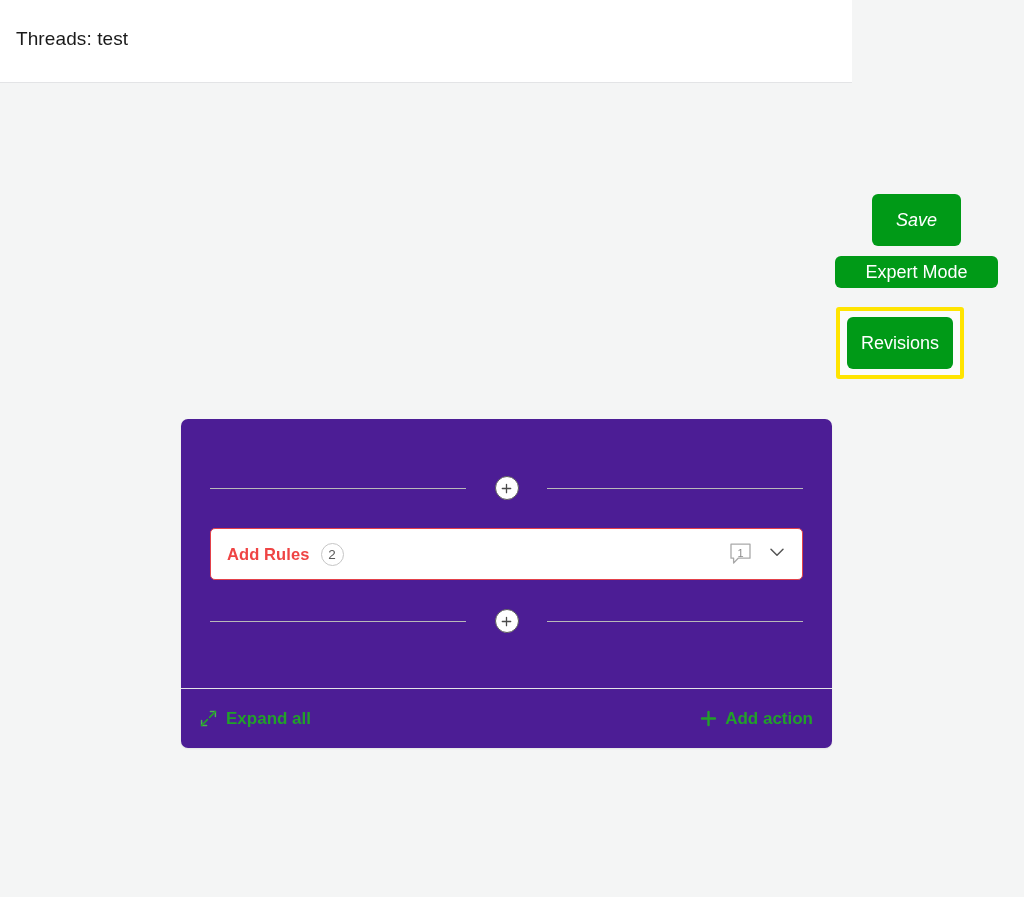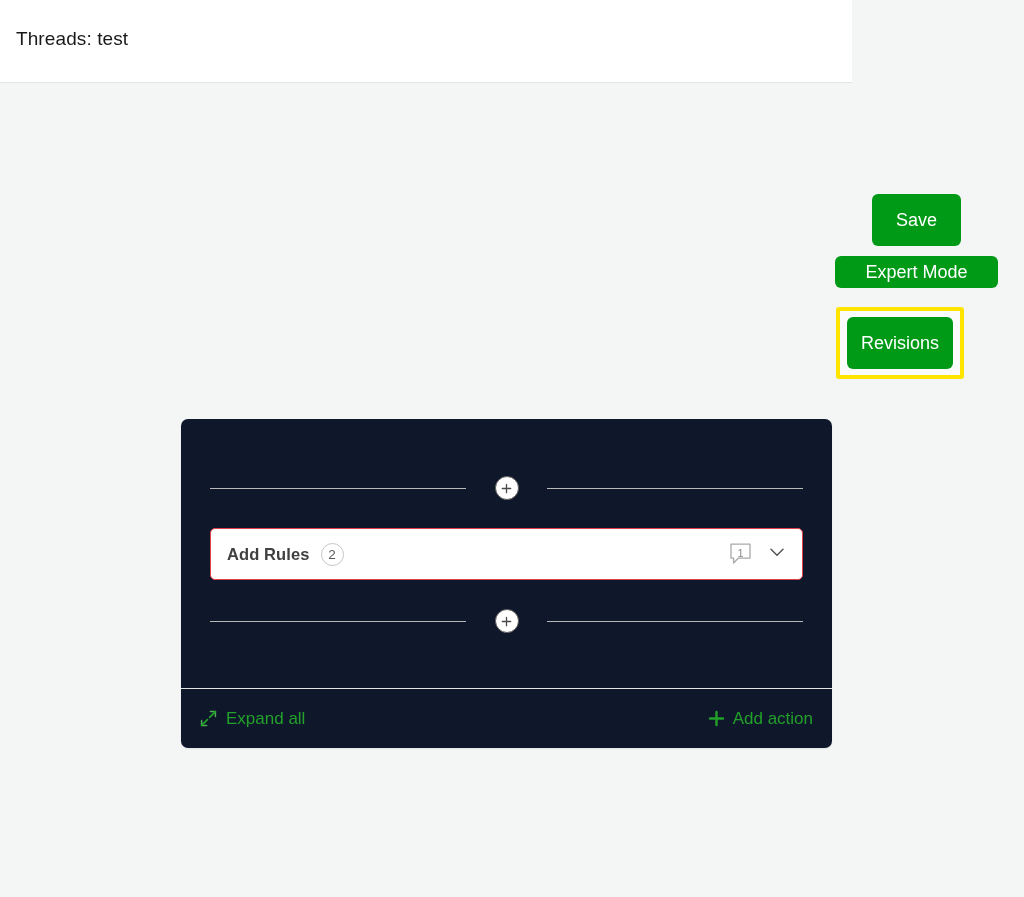--- a/index.html
+++ b/index.html
@@ -59,20 +59,21 @@
     justify-content: center;
     cursor: pointer;
     padding: 0;
     box-sizing: border-box;
   }
   #save-button {
     left: 872px;
     top: 110px;
     width: 89px;
     height: 52px;
+    font-style: italic;
   }
   #expert-mode-button {
     left: 835px;
     top: 172px;
     width: 163px;
     height: 32px;
   }
   .revisions-highlight {
     position: absolute;
     left: 836px;
@@ -93,24 +94,25 @@
     font-size: 18px;
   }
 
   
   .card {
     position: absolute;
     left: 181px;
     top: 335px;
     width: 651px;
     height: 329px;
-    background: #0f172a;
+    background: #4c1d95;
     border-radius: 7px;
     box-shadow: 0 1px 2px rgba(0,0,0,0.07);
     box-sizing: border-box;
+    font-weight: bold;
   }
 
   .card-inner {
     position: relative;
     height: 269px;
   }
 
   
   .add-row {
     position: absolute;
@@ -158,21 +160,21 @@
     cursor: pointer;
   }
   .rules-left {
     display: flex;
     align-items: center;
     margin-left: 16px;
   }
   .rules-title {
     font-size: 16.5px;
     font-weight: bold;
-    color: #404040;
+    color: #ef4444;
     letter-spacing: 0.1px;
   }
   .count-badge {
     margin-left: 11px;
     width: 23px;
     height: 23px;
     border-radius: 50%;
     border: 1px solid #c6c6c6;
     color: #5a5a5a;
     font-size: 13.5px;

